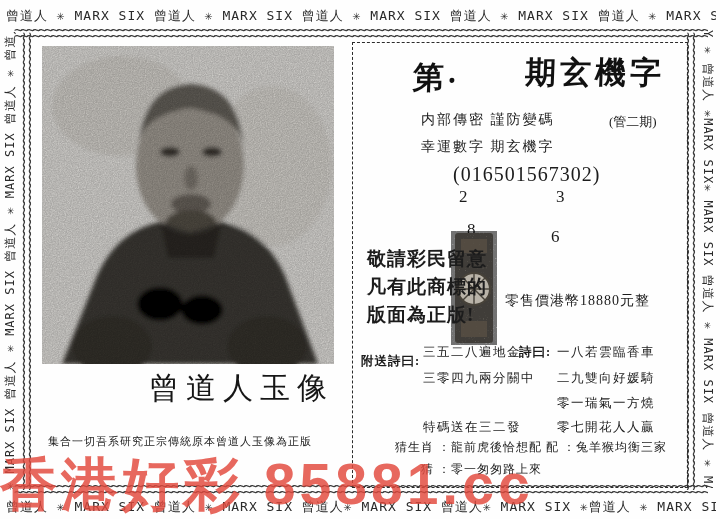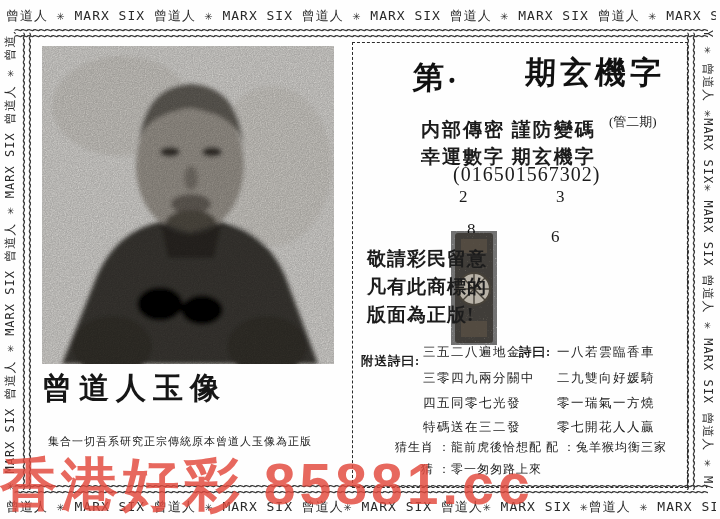--- a/index.html
+++ b/index.html
@@ -18,28 +18,28 @@
 
   
   .wave-text{font-family:"DejaVu Sans Mono", monospace;font-size:15px;letter-spacing:-3px;
     color:#3c3c3c;line-height:9px;height:10px;overflow:hidden;white-space:nowrap;}
   .wave-h{width:694px;}
   .wave-v{width:458px;height:10px;transform-origin:0 0;transform:rotate(90deg);}
 
   
   #photo-wrap{left:42px;top:46px;width:292px;height:318px;}
   #photo-wrap svg{display:block;}
-  #photo-caption{left:42px;top:368px;width:292px;text-align:left;font-size:30px;font-weight:bold;
+  #photo-caption{left:42px;top:368px;width:292px;text-align:right;font-size:30px;font-weight:normal;
     letter-spacing:7px;color:#161616;}
 
   
   #panel{left:352px;top:42px;width:334px;height:444px;border:1.5px dashed #2b2b2b;}
   #panel .abs{white-space:nowrap;}
   .title{font-size:31px;font-weight:bold;letter-spacing:4px;color:#111;transform:skewX(-2deg);}
-  .row-main{font-size:19px;font-weight:700;letter-spacing:2px;margin-top:6px;}
+  .row-main{font-size:14px;font-weight:400;letter-spacing:2px;}
   .small-note{font-size:13px;}
   #serial{font-size:20px;letter-spacing:1px;font-family:"Liberation Serif", serif;}
   .lucky-num{font-size:17px;font-family:"Liberation Serif", serif;}
   #notice-block{font-size:19px;font-weight:600;line-height:28px;letter-spacing:1px;}
   #price{font-size:14px;letter-spacing:1px;}
   .poem{font-size:12.5px;letter-spacing:1.5px;}
   .poem-label{font-size:12.5px;letter-spacing:1px;font-weight:600;}
   .zodiac{font-size:12px;letter-spacing:1px;}
 
   
@@ -136,30 +136,30 @@
         <rect x="10" y="90" width="26" height="16" fill="#574f44" opacity="0.8"></rect>
       </svg>
     </div>
 
     <div class="abs" id="notice-block" style="left:14px;top:202px;">
       <div>敬請彩民留意</div>
       <div>凡有此商標的</div>
       <div>版面為正版!</div>
     </div>
 
+    <div class="abs" id="price" style="left:152px;top:249px;">零售價港幣18880元整</div>
 
     <div class="abs poem-label" style="left:8px;top:310px;">附送詩曰:</div>
     <div class="abs poem" style="left:70px;top:301px;">三五二八遍地金</div>
     <div class="abs poem-label" style="left:166px;top:301px;">詩曰:</div>
     <div class="abs poem" style="left:204px;top:301px;">一八若雲臨香車</div>
 
     <div class="abs poem" style="left:204px;top:327px;">二九雙向好媛騎</div>
     <div class="abs poem" style="left:70px;top:327px;">三零四九兩分關中</div>
 
-    <div class="abs poem" style="left:70px;top:352px;">四五同零七光發</div>
     <div class="abs poem" style="left:204px;top:352px;">零一瑞氣一方燒</div>
 
     <div class="abs poem" style="left:70px;top:376px;">特碼送在三二發</div>
     <div class="abs poem" style="left:204px;top:376px;">零七開花人人贏</div>
 
     <div class="abs zodiac" style="left:42px;top:396px;text-align:center;">猜生肖 ：龍前虎後恰想配 配 ：兔羊猴均衡三家</div>
     <div class="abs zodiac" style="left:68px;top:418px;">猜 ：零一匆匆路上來</div>
   </div>
 
   <div class="abs footer-note" style="left:48px;top:434px;">集合一切吾系研究正宗傳統原本曾道人玉像為正版</div>

